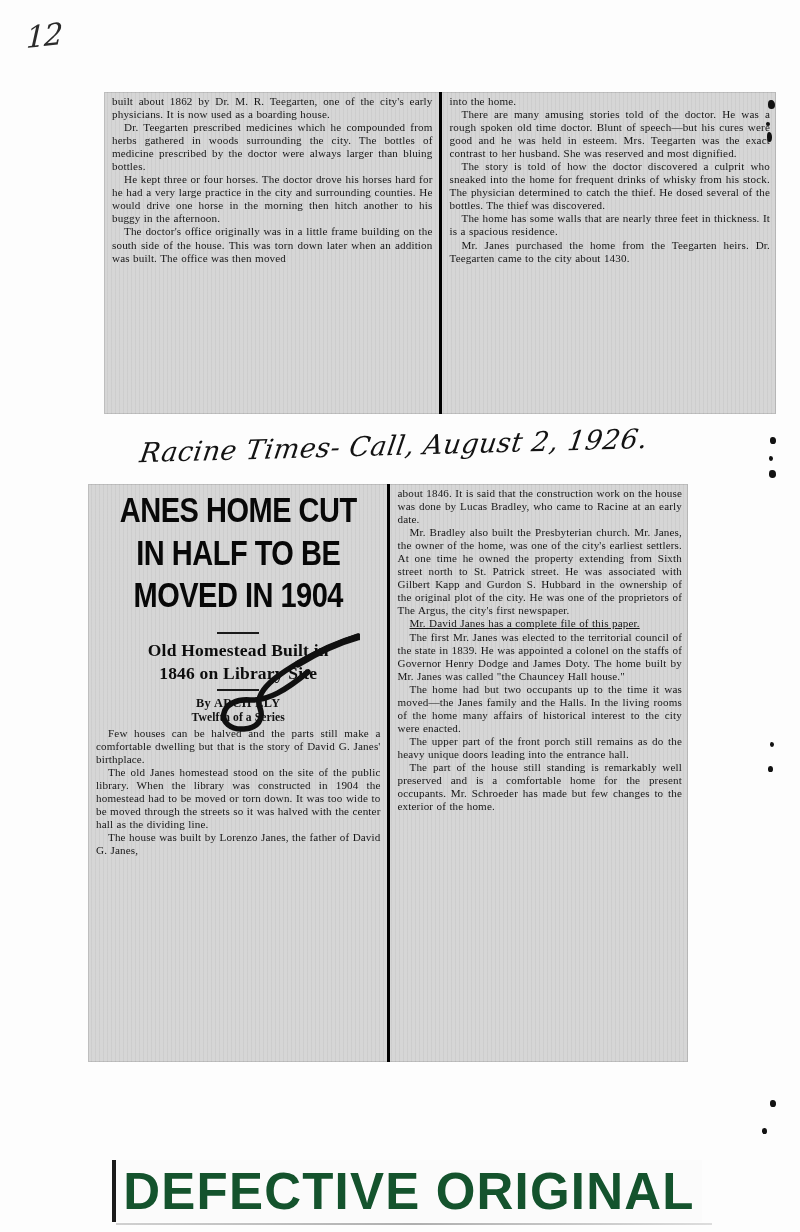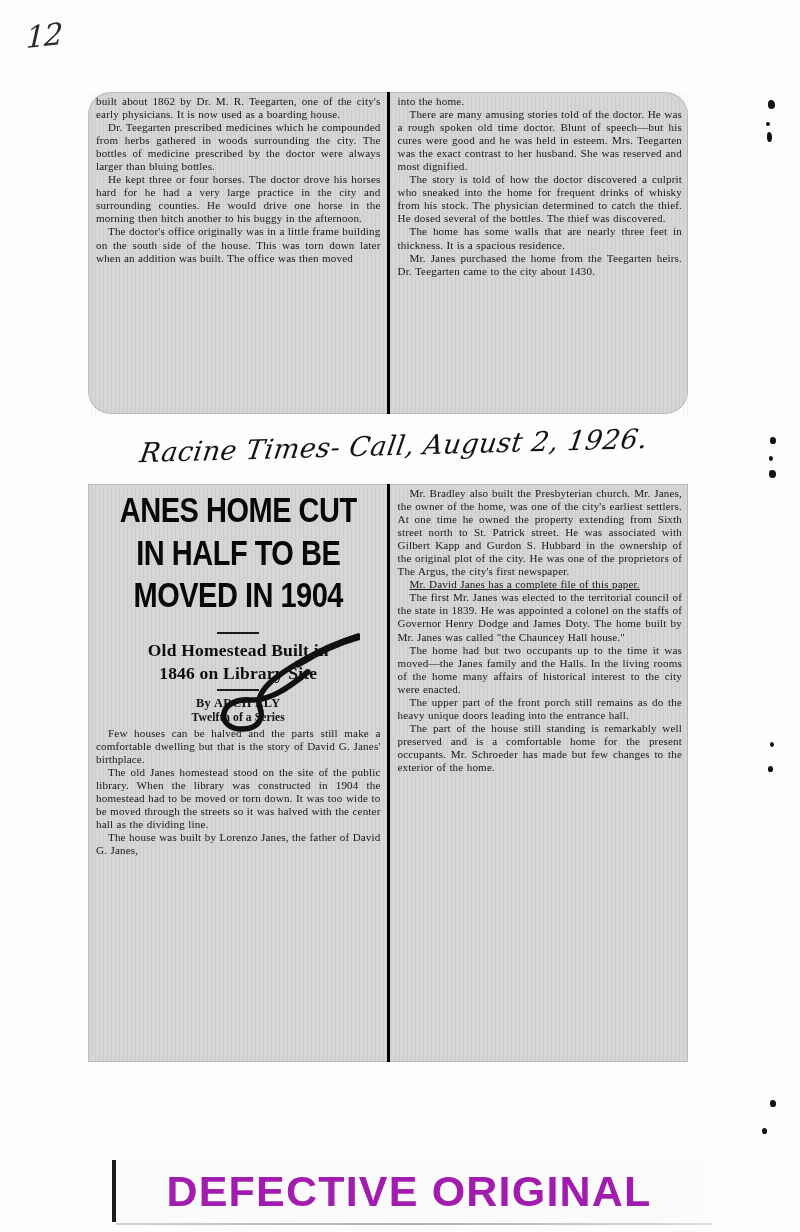--- a/index.html
+++ b/index.html
@@ -49,25 +49,24 @@
       repeating-linear-gradient(
         0deg, rgba(255,255,255,0.0) 0 2px, rgba(255,255,255,0.13) 2px 3px),
       repeating-linear-gradient(
         90deg, rgba(0,0,0,0.0) 0 3px, rgba(0,0,0,0.045) 3px 4px);
     mix-blend-mode: multiply;
     opacity: .85;
   }
 
   
   #clip-top {
-    left: 88px;
+    left: 104px;
     top: 92px;
-    width: 600px;
+    width: 672px;
     height: 322px;
-    border-radius: 23px;
   }
   
   #clip-bottom {
     left: 88px;
     top: 484px;
     width: 600px;
     height: 578px;
   }
 
   .cols {
@@ -185,23 +184,23 @@
     background: #fbfbfb;
     border-left: 4px solid #1b1b1b;
     display: flex;
     align-items: center;
     justify-content: center;
     box-sizing: border-box;
   }
   #defective-banner .dtext {
     font-family: "Liberation Sans", sans-serif;
     font-weight: 700;
-    font-size: 43px;
+    font-size: 51px;
     letter-spacing: 1.2px;
-    color: #a21caf;
+    color: #14532d;
     white-space: nowrap;
   }
   #defective-banner::after {
     content: "";
     position: absolute;
     left: 0; right: -10px; bottom: -3px;
     height: 2px;
     background: linear-gradient(90deg,#bdbdbd,#8e8e8e,#cfcfcf);
     opacity: .7;
   }
@@ -264,20 +263,21 @@
           <span>By ARCH ELY</span><br>
           <span class="series">Twelfth of a Series</span>
         </div>
 
         <p class="news" style="margin-top:2px">Few houses can be halved and the parts still make a comfortable dwelling but that is the story of David G. Janes' birthplace.</p>
         <p class="news">The old Janes homestead stood on the site of the public library. When the library was constructed in 1904 the homestead had to be moved or torn down. It was too wide to be moved through the streets so it was halved with the center hall as the dividing line.</p>
         <p class="news">The house was built by Lorenzo Janes, the father of David G. Janes,</p>
       </div>
 
       <div class="col">
+        <p class="news noindent">about 1846. It is said that the construction work on the house was done by Lucas Bradley, who came to Racine at an early date.</p>
         <p class="news">Mr. Bradley also built the Presbyterian church. Mr. Janes, the owner of the home, was one of the city's earliest settlers. At one time he owned the property extending from Sixth street north to St. Patrick street. He was associated with Gilbert Kapp and Gurdon S. Hubbard in the ownership of the original plot of the city. He was one of the proprietors of The Argus, the city's first newspaper.</p>
         <p class="news"><u>Mr. David Janes has a complete file of this paper.</u></p>
         <p class="news">The first Mr. Janes was elected to the territorial council of the state in 1839. He was appointed a colonel on the staffs of Governor Henry Dodge and James Doty. The home built by Mr. Janes was called "the Chauncey Hall house."</p>
         <p class="news">The home had but two occupants up to the time it was moved—the Janes family and the Halls. In the living rooms of the home many affairs of historical interest to the city were enacted.</p>
         <p class="news">The upper part of the front porch still remains as do the heavy unique doors leading into the entrance hall.</p>
         <p class="news">The part of the house still standing is remarkably well preserved and is a comfortable home for the present occupants. Mr. Schroeder has made but few changes to the exterior of the home.</p>
       </div>
 
     </div>
   </div>

